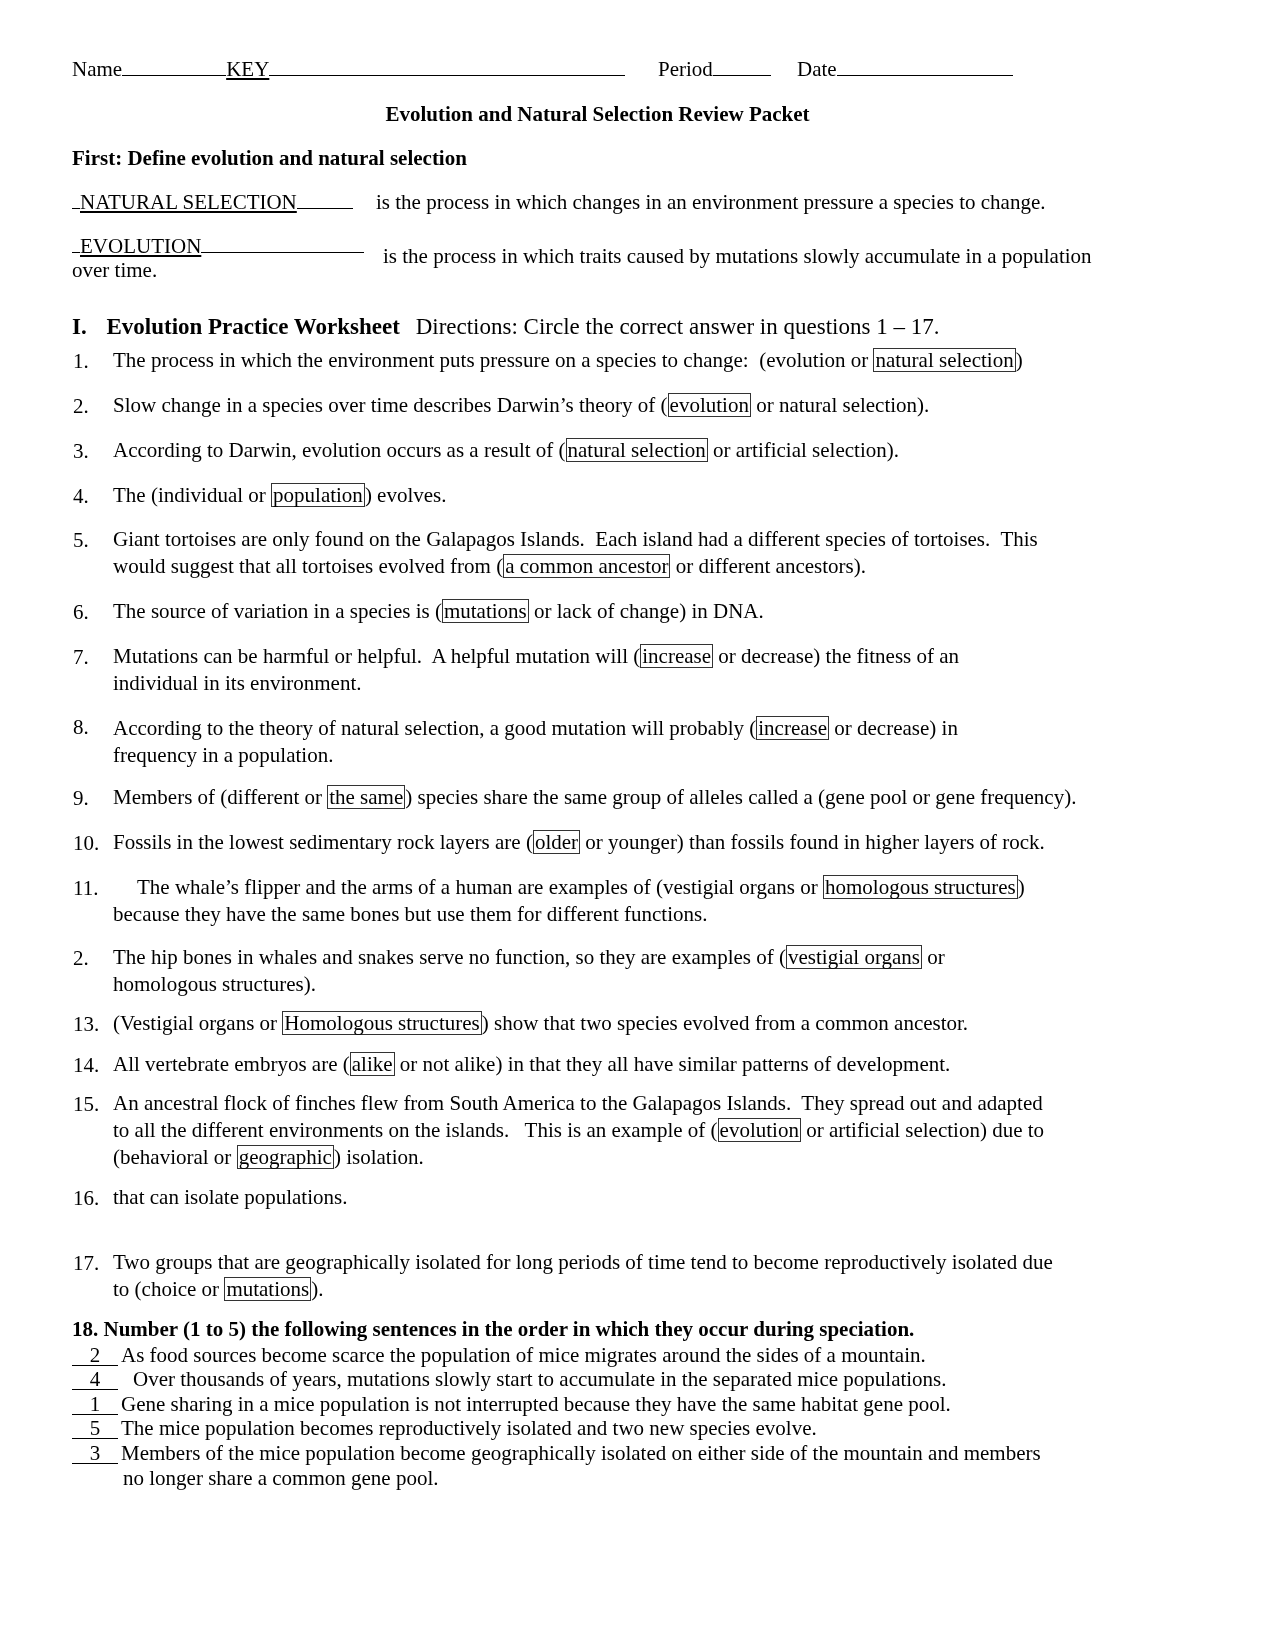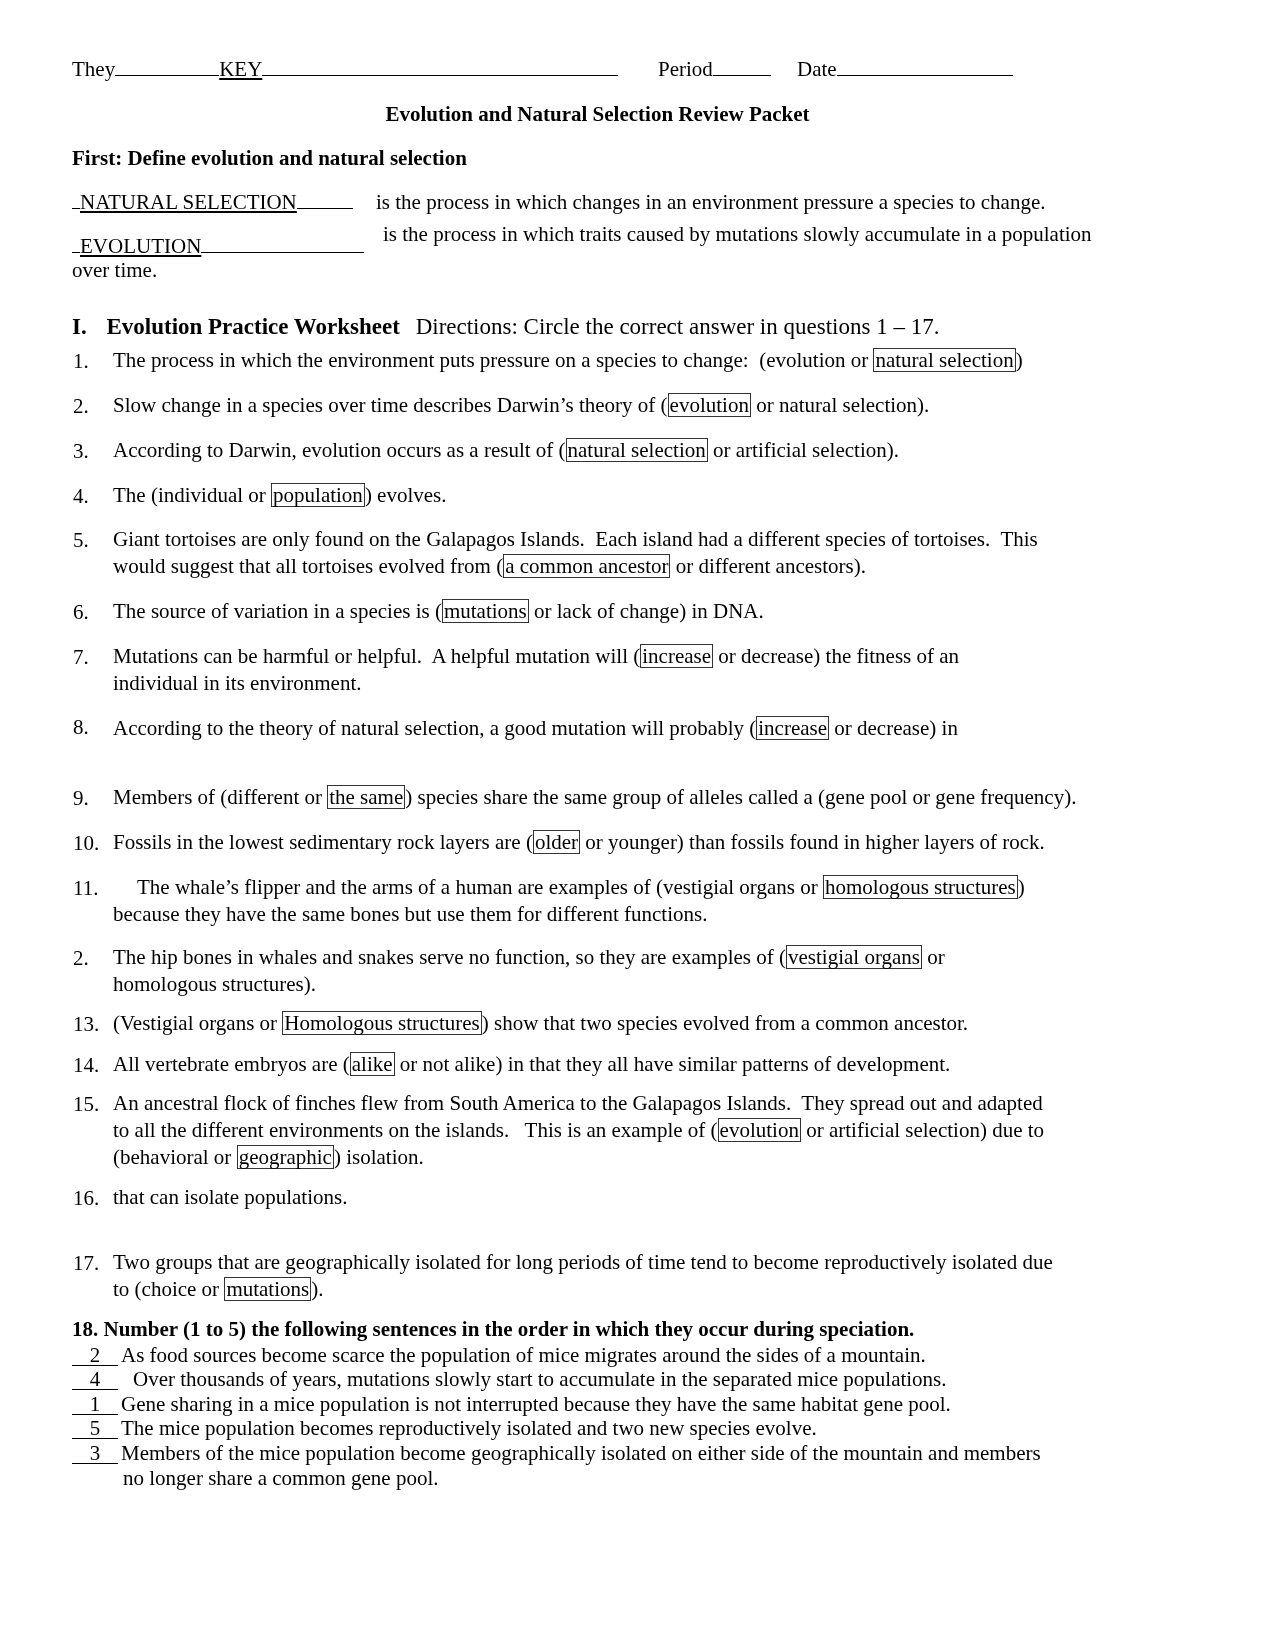--- a/index.html
+++ b/index.html
@@ -11,42 +11,42 @@
   .box { border: 1.5px solid #333; padding: 0 1px; line-height: 22px; display: inline-block; }
   .line { display: inline-block; border-bottom: 1.5px solid #000; height: 18px; vertical-align: baseline; }
   .num { position: absolute; left: 73px; }
   .qtext { position: absolute; left: 113px; line-height: 27px; }
   .order-blank { display: inline-block; width: 46px; text-align: center; border-bottom: 1.5px solid #000; line-height: 20px; }
 </style>
 </head>
 <body>
 
 <div class="abs" style="left:72px; top:57px;">
-  <span>They</span><span class="line" style="width:104px"></span><span class="u">KEY</span><span class="line" style="width:356px"></span>
+  <span>Name</span><span class="line" style="width:104px"></span><span class="u">KEY</span><span class="line" style="width:356px"></span>
 </div>
 <div class="abs" style="left:658px; top:57px;">
   <span>Period</span><span class="line" style="width:58px"></span>
 </div>
 <div class="abs" style="left:797px; top:57px;">
   <span>Date</span><span class="line" style="width:176px"></span>
 </div>
 
 <div class="abs b" style="left:0; width:1195px; text-align:center; top:102px; font-size:21px;">Evolution and Natural Selection Review Packet</div>
 
 <div class="abs b" style="left:72px; top:146px;">First:  Define evolution and natural selection</div>
 
 <div class="abs" style="left:72px; top:190px;">
   <span class="line" style="width:8px"></span><span class="u">NATURAL SELECTION</span><span class="line" style="width:56px"></span>
 </div>
 <div class="abs" style="left:376px; top:190px;">is the process in which changes in an environment pressure a species to change.</div>
 
 <div class="abs" style="left:72px; top:234px;">
   <span class="line" style="width:8px"></span><span class="u">EVOLUTION</span><span class="line" style="width:163px"></span>
 </div>
-<div class="abs" style="left:383px; top:222px;">is the process in which traits caused by mutations slowly accumulate in a population</div>
+<div class="abs" style="left:383px; top:244px;">is the process in which traits caused by mutations slowly accumulate in a population</div>
 <div class="abs" style="left:72px; top:258px;">over time.</div>
 
 <div class="abs" style="left:72px; top:302px; font-size:23px;margin-top:12px;">
   <span class="b">I.</span>
   <span class="b" style="margin-left:14px">Evolution Practice Worksheet</span>
   <span style="margin-left:10px">Directions:  Circle the correct answer in questions 1 – 17.</span>
 </div>
 
 <div id="questions">
     <div>
@@ -90,20 +90,21 @@
       <div class="num" style="top: 645px;">7.</div>
       <div class="qtext" style="top: 643px;">
         <div style="white-space: nowrap;"><span style="white-space: pre;">Mutations can be harmful or helpful.  A helpful mutation will (</span><span class="box">increase</span><span style="white-space: pre;"> or decrease) the fitness of an</span></div>
         <div style="white-space: nowrap;"><span style="white-space: pre;">individual in its environment.</span></div>
       </div>
     </div>
     <div>
       <div class="num" style="top: 715px;">8.</div>
       <div class="qtext" style="top: 715px;">
         <div style="white-space: nowrap;"><span style="white-space: pre;">According to the theory of natural selection, a good mutation will probably (</span><span class="box">increase</span><span style="white-space: pre;"> or decrease) in</span></div>
+        <div style="white-space: nowrap;"><span style="white-space: pre;">frequency in a population.</span></div>
       </div>
     </div>
     <div>
       <div class="num" style="top: 786px;">9.</div>
       <div class="qtext" style="top: 784px;">
         <div style="white-space: nowrap;"><span style="white-space: pre;">Members of (different or </span><span class="box">the same</span><span style="white-space: pre;">) species share the same group of alleles called a (gene pool or gene frequency).</span></div>
       </div>
     </div>
     <div>
       <div class="num" style="top: 831px;">10.</div>

